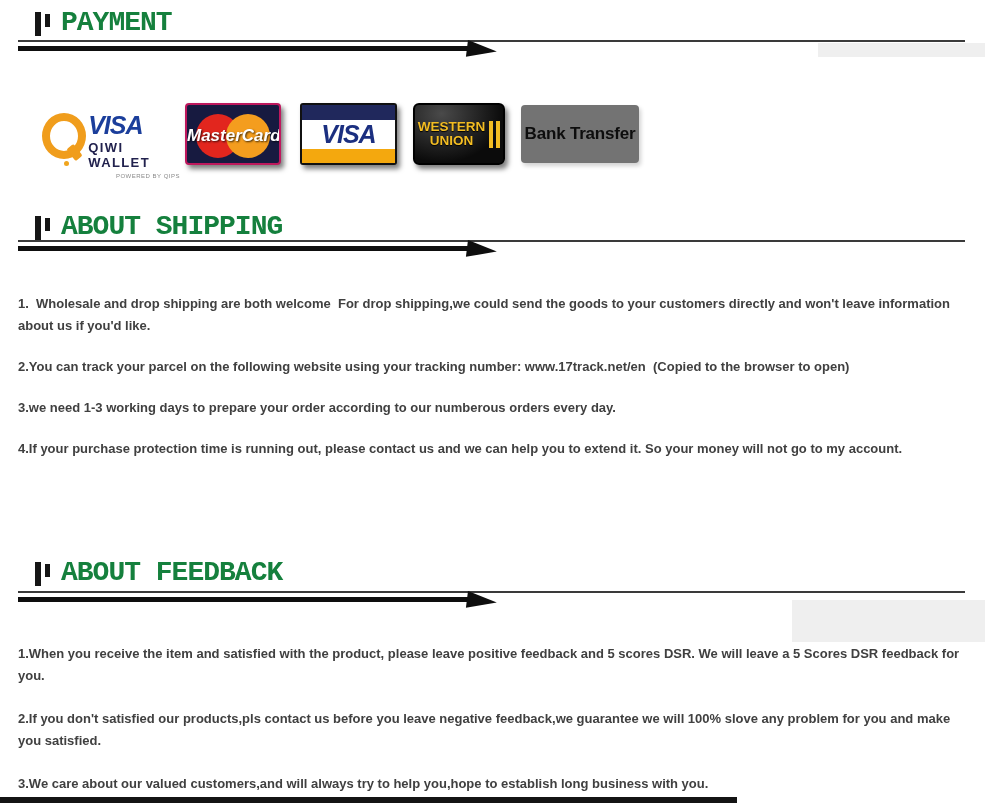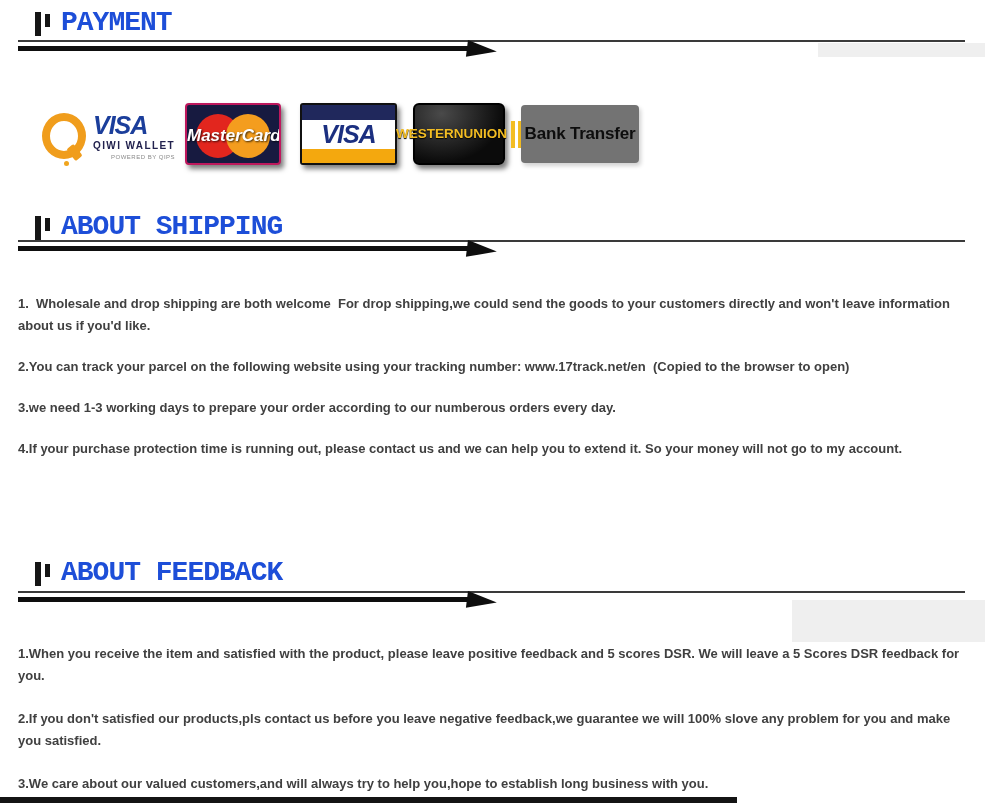--- a/index.html
+++ b/index.html
@@ -9,21 +9,21 @@
     font-family:"Liberation Sans", sans-serif; overflow:hidden;
   }
 
   
   .sec-head { position:absolute; left:35px; display:flex; align-items:flex-start; gap:11px; }
   .bars-icon { display:inline-flex; gap:4px; margin-top:4px; }
   .bars-icon .b1 { width:6px; height:24px; background:#161616; }
   .bars-icon .b2 { width:5px; height:13px; background:#161616; margin-top:2px; }
   .sec-title {
     font-family:"Liberation Mono", monospace; font-weight:bold; font-size:28px;
-    letter-spacing:-1px; color:#1d4ed8; line-height:30px; white-space:pre;
+    letter-spacing:-1px; color:#15803d; line-height:30px; white-space:pre;
   }
   .thin-line { position:absolute; left:18px; width:947px; height:2px; background:#3a3a3a; }
   .thick-bar { position:absolute; left:18px; width:452px; height:5px; background:#0e0e0e; }
   .thick-bar .arrow {
     position:absolute; left:450px; top:-6px; width:0; height:0;
     border-left:30px solid #0e0e0e; border-top:8px solid transparent; border-bottom:9px solid transparent;
     transform:rotate(7deg); transform-origin:left top;
   }
 
   
@@ -35,21 +35,21 @@
     content:""; position:absolute; left:2px; top:4px; width:28px; height:30px;
     border:8px solid #f09d1c; border-radius:50%;
   }
   .q-mark::after {
     content:""; position:absolute; left:30px; top:36px; width:9px; height:15px;
     background:#f09d1c; transform:rotate(-38deg); border-radius:2px;
   }
   .q-dot { position:absolute; left:24px; top:52px; width:5px; height:5px; background:#f0a51e; border-radius:50%; }
   .qiwi-col { display:flex; flex-direction:column; margin-left:5px; margin-top:4px; }
   .qiwi-visa { font-style:italic; font-weight:bold; font-size:25px; color:#1b3e9b; line-height:24px; letter-spacing:-1px; }
-  .qiwi-wallet { font-size:10px; font-weight:bold; color:#22224e; letter-spacing:1.4px; margin-top:3px; }
+  .qiwi-wallet { font-size:13px; font-weight:bold; color:#22224e; letter-spacing:1.4px; margin-top:3px; }
   .qiwi-powered { font-size:6px; color:#8a8a8a; text-align:right; margin-top:3px; letter-spacing:.5px; }
 
   .card { position:absolute; top:0; height:62px; border-radius:4px; }
 
   .mc { left:185px; width:96px; background:#171a40; border:2px solid #be185d;
         box-shadow:3px 4px 5px rgba(0,0,0,.5); overflow:hidden; }
   .mc-red    { position:absolute; left:9px;  top:9px; width:44px; height:44px; border-radius:50%; background:#e2261e; }
   .mc-orange { position:absolute; right:9px; top:9px; width:44px; height:44px; border-radius:50%; background:#f49d1e; }
   .mc-text { position:absolute; left:0; right:0; top:21px; text-align:center; color:#fff;
              font-style:italic; font-weight:bold; font-size:17px; text-shadow:1px 1px 2px rgba(0,0,0,.75); }
@@ -58,21 +58,21 @@
                box-shadow:3px 4px 5px rgba(0,0,0,.5); display:flex; flex-direction:column; border-radius:3px; }
   .visa-top { height:17px; background:#20285c; }
   .visa-mid { flex:1; display:flex; align-items:center; justify-content:center; }
   .visa-word { font-style:italic; font-weight:bold; font-size:25px; color:#1b2f80; letter-spacing:-1px; }
   .visa-bottom { height:15px; background:#f4a80e; }
 
   .wu { left:413px; width:92px; border:2px solid #000; border-radius:6px;
         background:radial-gradient(ellipse at 30% 15%, #4a4a4a, #0b0b0b 70%);
         box-shadow:3px 4px 5px rgba(0,0,0,.5);
         display:flex; align-items:center; justify-content:center; gap:4px; }
-  .wu-lines { display:flex; flex-direction:row; align-items:center; color:#f3bd23;
+  .wu-lines { display:flex; flex-direction:column; align-items:center; color:#f3bd23;
               font-weight:bold; font-size:13.5px; line-height:14px; text-shadow:0 1px 1px #000; }
   .wu-bars { display:flex; gap:3px; }
   .wu-bars i { width:4px; height:27px; background:#f3bd23; }
 
   .bank { left:521px; top:2px; width:118px; height:58px; background:#737373;
           box-shadow:2px 3px 4px rgba(0,0,0,.18);
           display:flex; align-items:center; justify-content:center; }
   .bank-label { font-size:17px; font-weight:bold; color:#0d0d0d; letter-spacing:-0.2px; }
 
   

